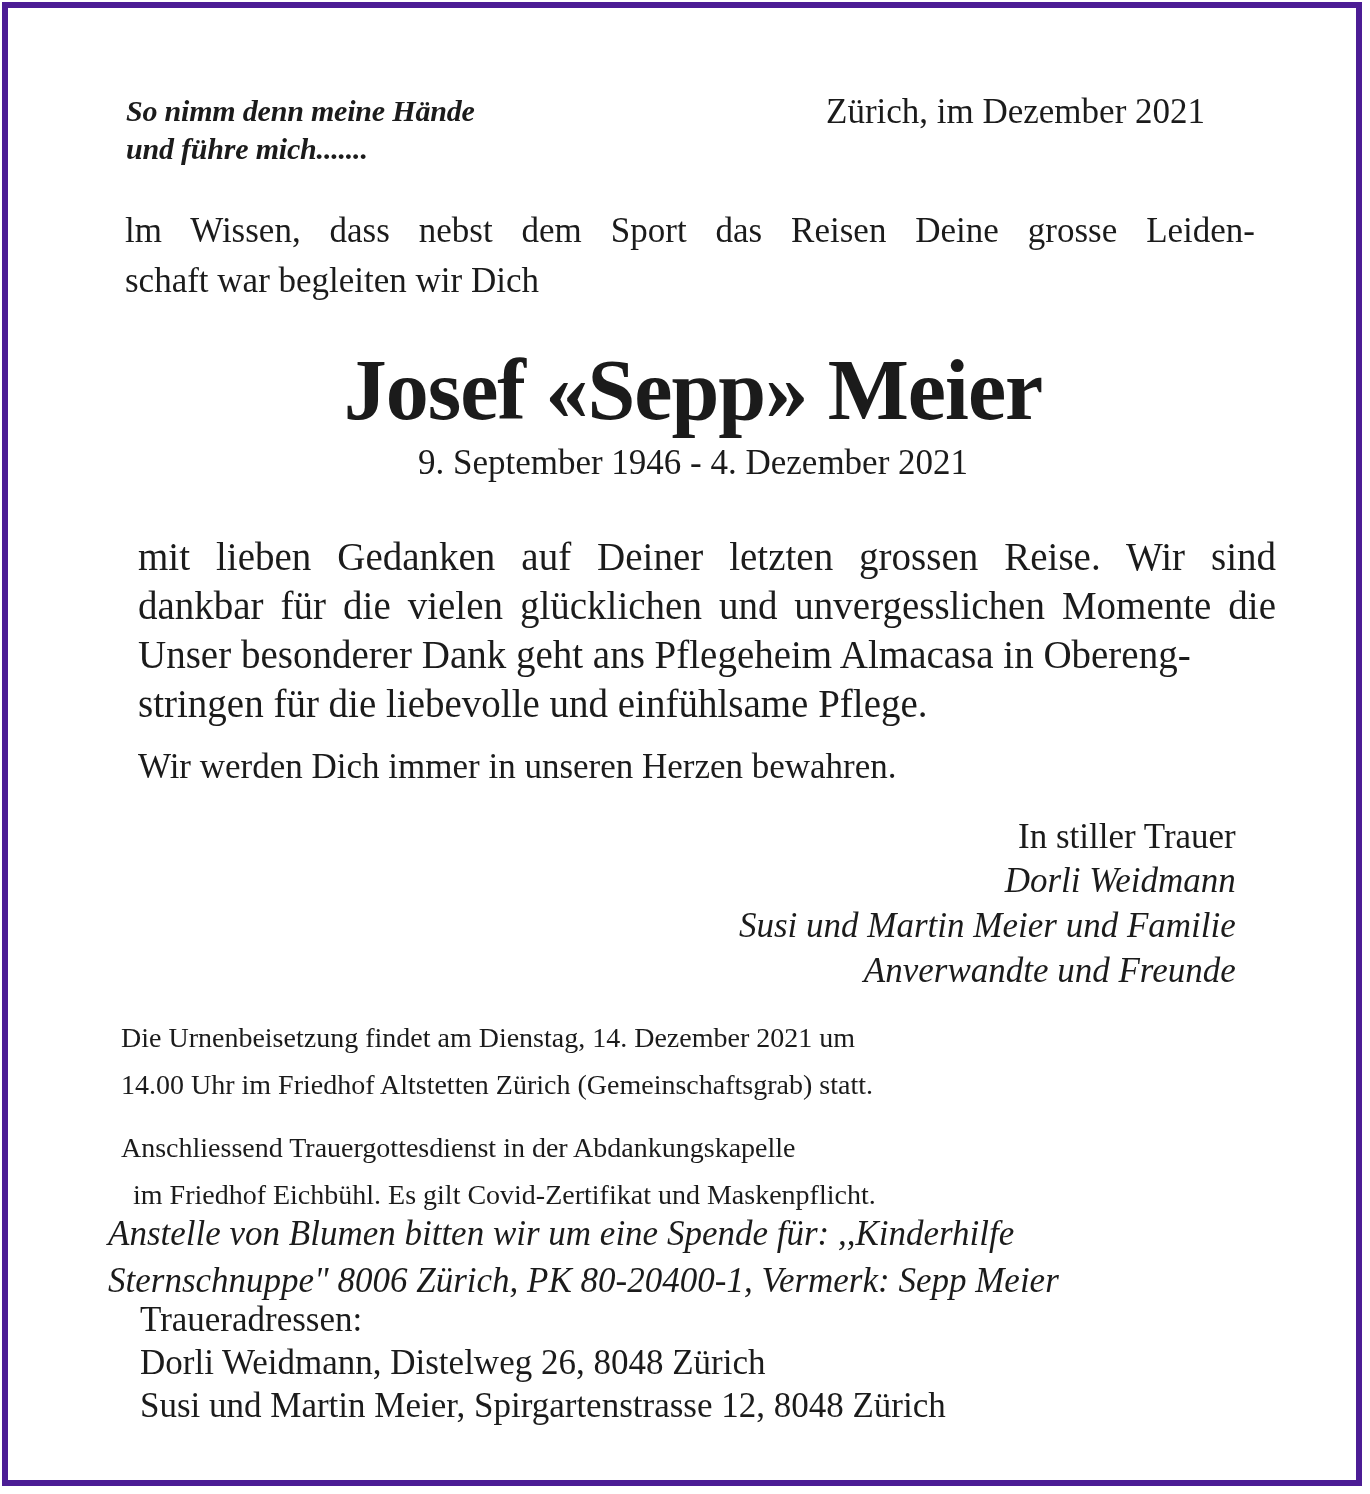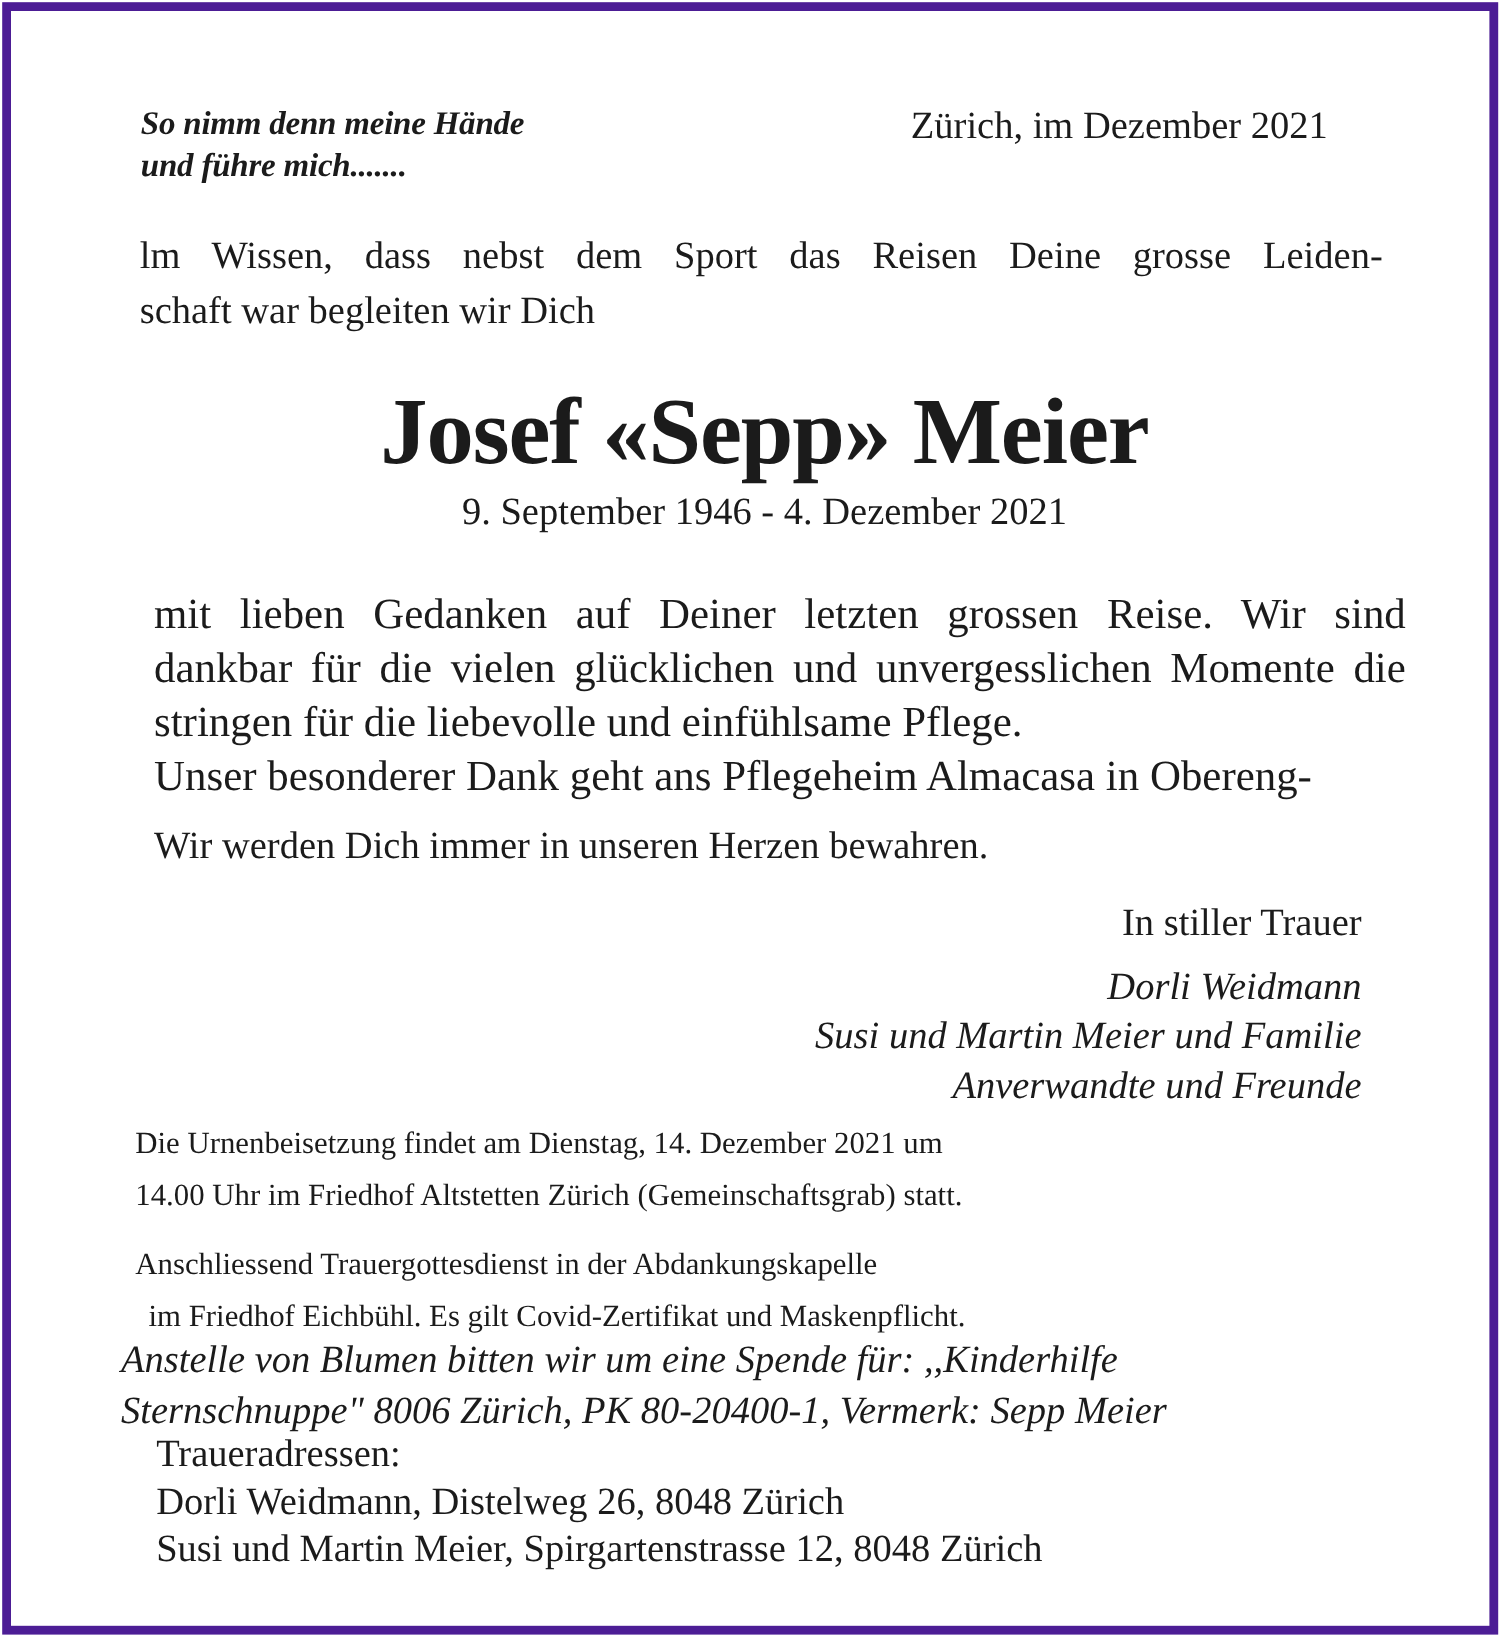--- a/index.html
+++ b/index.html
@@ -15,21 +15,21 @@
     font-family: "Liberation Serif", "DejaVu Serif", serif;
     color: #1b1b1b;
   }
   .frame {
     position: absolute;
     left: 2px;
     top: 2px;
     width: 1360px;
     height: 1484px;
     box-sizing: border-box;
-    border: 8px solid #4c1d95;
+    border: 6px solid #4c1d95;
     background: #ffffff;
   }
   .abs { position: absolute; }
 
   .epigraph {
     left: 118px;
     top: 84px;
     font-weight: bold;
     font-style: italic;
     font-size: 30px;
@@ -85,21 +85,20 @@
     line-height: 42px;
   }
   .mourners {
     left: 731px;
     top: 808px;
     font-size: 35px;
     line-height: 42px;
     text-align: right;
   }
   .mourners .names {
-    margin-top: 14px;
     font-style: italic;
     line-height: 45px;
   }
   .service {
     left: 113px;
     top: 1006px;
     width: 1160px;
     font-size: 28px;
     line-height: 47px;
   }
@@ -138,22 +137,22 @@
     <div>schaft war begleiten wir Dich</div>
   </div>
 
   <div class="abs headline">Josef «Sepp» Meier</div>
 
   <div class="abs dates">9. September 1946 - 4. Dezember 2021</div>
 
   <div class="abs main-para">
     <div class="justify-line">mit lieben Gedanken auf Deiner letzten grossen Reise. Wir sind</div>
     <div class="justify-line">dankbar für die vielen glücklichen und unvergesslichen Momente die</div>
+    <div>Unser besonderer Dank geht ans Pflegeheim Almacasa in Obereng-</div>
     <div>stringen für die liebevolle und einfühlsame Pflege.</div>
-    <div>Unser besonderer Dank geht ans Pflegeheim Almacasa in Obereng-</div>
   </div>
 
   <div class="abs farewell">Wir werden Dich immer in unseren Herzen bewahren.</div>
 
   <div class="abs mourners">
     <div>In stiller Trauer</div>
     <div class="names">
       <div>Dorli Weidmann</div>
       <div>Susi und Martin Meier und Familie</div>
       <div>Anverwandte und Freunde</div>

